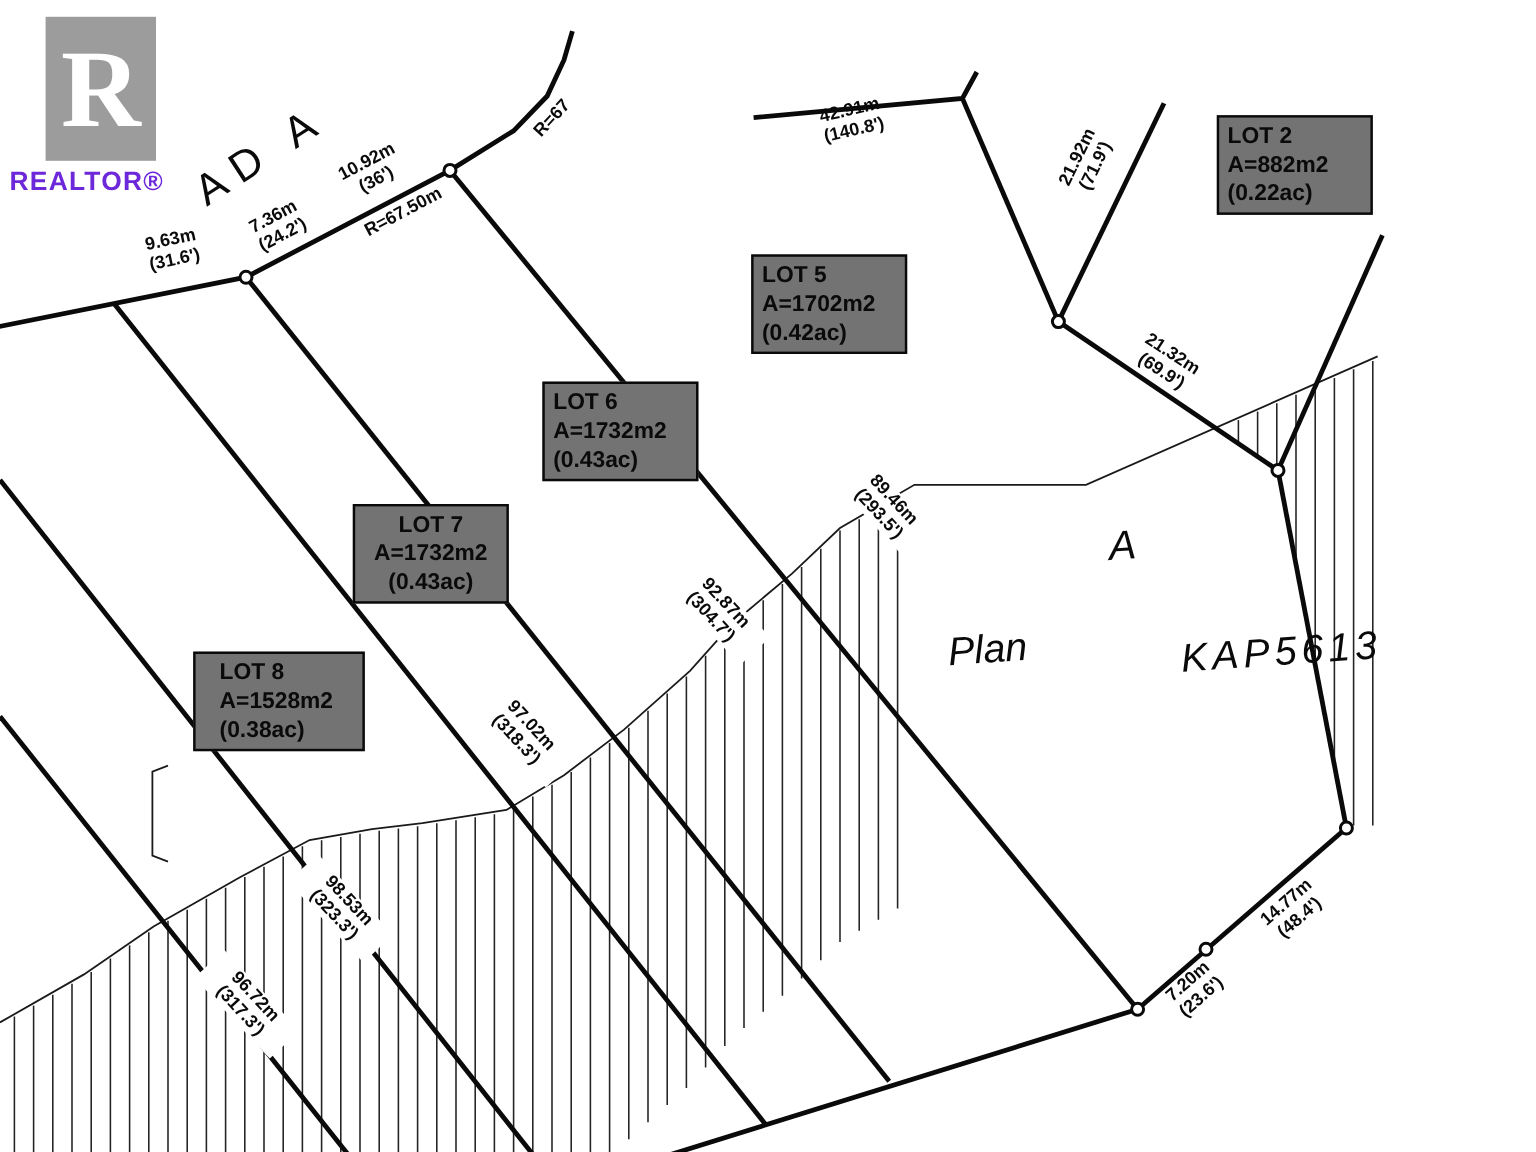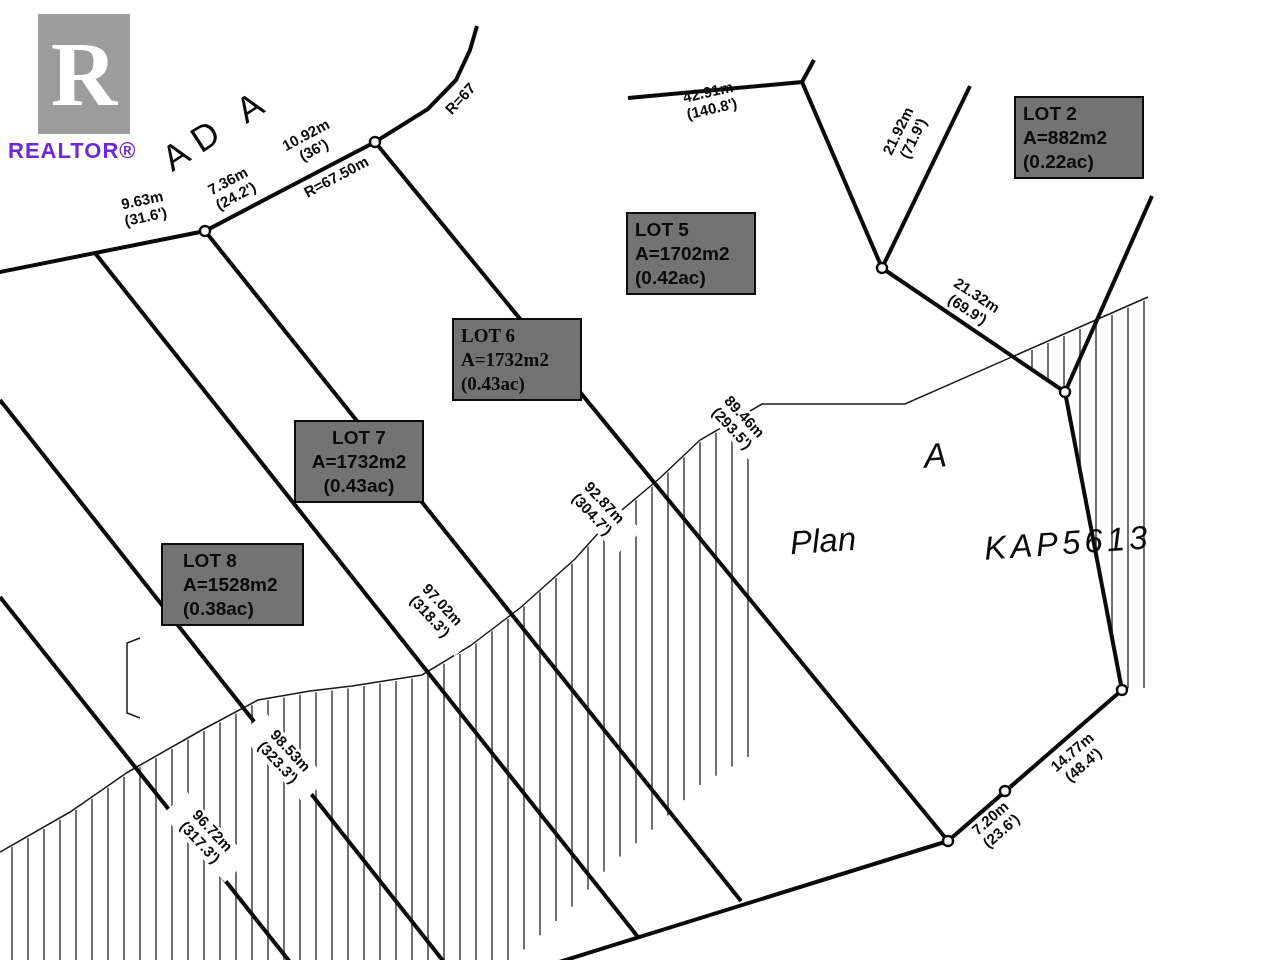--- a/index.html
+++ b/index.html
@@ -200,21 +200,21 @@
   <div class="lotbox" style="left:1014px;top:96px;">
     <span>LOT 2</span>
     <span>A=882m2</span>
     <span>(0.22ac)</span>
   </div>
   <div class="lotbox" style="left:586px;top:212px;margin-left:40px;">
     <span>LOT 5</span>
     <span>A=1702m2</span>
     <span>(0.42ac)</span>
   </div>
-  <div class="lotbox" style="left:452px;top:318px;font-family:Liberation Serif, serif;">
+  <div class="lotbox" style="left:452px;top:318px;">
     <span>LOT 6</span>
     <span>A=1732m2</span>
     <span>(0.43ac)</span>
   </div>
   <div class="lotbox" style="left:294px;top:420px;text-align:center;">
     <span>LOT 7</span>
     <span>A=1732m2</span>
     <span>(0.43ac)</span>
   </div>
   <div class="lotbox" style="left:161px;top:543px;padding-left:20px;">

